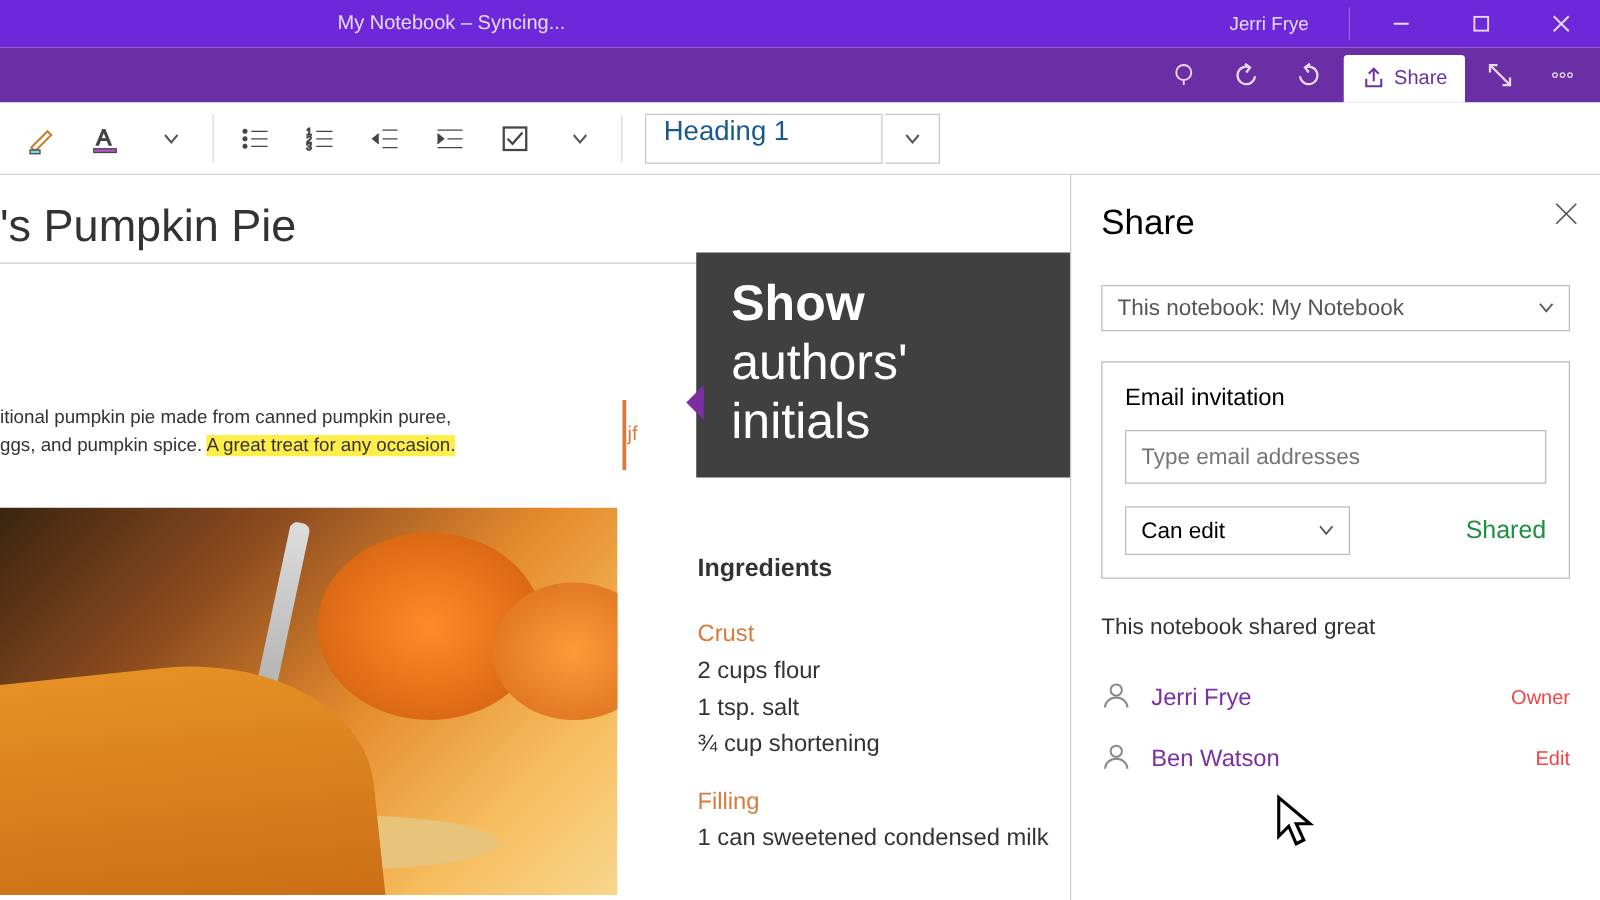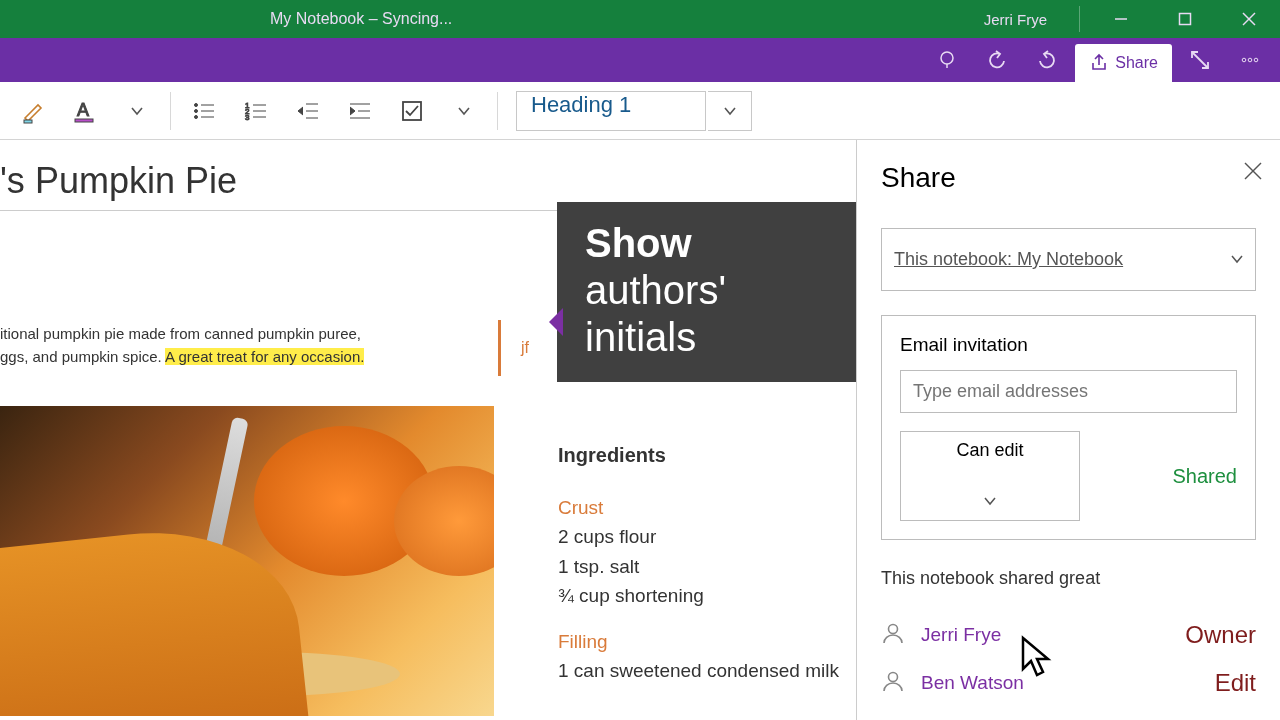--- a/index.html
+++ b/index.html
@@ -1,18 +1,18 @@
 <!DOCTYPE html>
 <html><head>
 <meta charset="utf-8">
 <style>
 * { box-sizing: border-box; margin: 0; padding: 0; font-family: "Segoe UI", sans-serif; }
 body { width: 1280px; height: 720px; overflow: hidden; background: #fff; position: relative; }
 
-.titlebar { height: 38px; background: #15803d; color: #fff; display: flex; align-items: center; padding: 0 8px; }
+.titlebar { height: 38px; background: #6d28d9; color: #fff; display: flex; align-items: center; padding: 0 8px; }
 .titlebar .title { position: absolute; left: 270px; font-size: 16px; color: #e8daf3; }
 .titlebar .user { margin-left: auto; display: flex; align-items: center; gap: 18px; font-size: 15px; }
 .titlebar .user .name { color: #e8daf3; margin-right: 14px; }
 .titlebar .divider { width: 1px; height: 26px; background: rgba(255,255,255,0.3); }
 .winbtn { width: 46px; height: 38px; display:flex; align-items:center; justify-content:center; cursor:pointer; }
 .winbtn svg { stroke: #e8daf3; fill:none; }
 
 .cmdbar { height: 44px; background: #6b2fa5; display:flex; align-items:center; justify-content:flex-end; padding: 0 8px; gap: 6px; }
 .cmdbtn { width: 44px; height: 36px; display:flex; align-items:center; justify-content:center; border-radius:2px; cursor:pointer; }
 .cmdbtn svg { stroke:#e8daf3; fill:none; }
@@ -24,54 +24,54 @@
 .rbtn svg { stroke:#444; }
 .rsep { width:1px; height:38px; background:#d8d8d8; margin:0 6px; }
 .styledrop { border:1px solid #c8c8c8; height:40px; display:flex; padding:0 14px; min-width:190px; font-size:22px; color:#185a8c; cursor:pointer; margin-left:10px; }
 .styledropcaret { width:44px; height:40px; border:1px solid #c8c8c8; border-left:none; display:flex; align-items:center; justify-content:center; cursor:pointer; }
 
 .content { position:absolute; top:140px; left:0; right:0; bottom:0; display:flex; }
 .page { flex:1; padding:20px 0 0 0; position:relative; overflow:hidden; }
 .page h1 { font-size:36px; font-weight:400; color:#333; border-bottom:1px solid #ccc; padding-bottom:8px; margin-left:0; }
 .desc { margin-top:112px; font-size:15px; color:#333; line-height:1.5; max-width:460px; }
 .highlight { background:#ffed4a; }
-.authorini { position:absolute; left:498px; top:180px; color:#d97b3a; font-size:16px; border-left:3px solid #d97b3a; padding-left:20px; height:56px; display:flex; align-items:center; }
+.authorini { position:absolute; left:498px; top:180px; color:#d97b3a; font-size:16px; border-left:3px solid #d97b3a; padding-left:1px; height:56px; display:flex; align-items:center; }
 .callout { position:absolute; left:545px; top:62px; background:#404040; color:#fff; padding:18px 40px 20px 28px; font-size:40px; line-height:1.18;margin-left:12px; }
 .callout::before { content:''; position:absolute; left:-22px; top:106px; border:14px solid transparent; border-right-color:#7b2fa3; }
 .callout .strong { font-weight:600; display:block; }
 
 .foodimg { position:absolute; left:0; top:266px; width:494px; height:310px; overflow:hidden; }
 .foodimg .bg { width:100%; height:100%; background:linear-gradient(135deg,#3a2410 0%,#8a4a1f 28%,#e38a2d 55%,#f6bd5e 80%,#f8d78e 100%); }
 .foodimg .pie { position:absolute; left:-60px; bottom:-40px; width:360px; height:220px; background:linear-gradient(#e59125,#c96b15); border-radius:20px 160px 20px 20px/20px 110px 20px 20px; transform:rotate(-6deg); }
 .foodimg .crust { position:absolute; left:140px; bottom:20px; width:260px; height:44px; background:#e8c37a; border-radius:50%; }
 .foodimg .pumpkin { position:absolute; right:60px; top:20px; width:180px; height:150px; background:radial-gradient(#ff8a2a,#cc5b0a); border-radius:50%; }
 .foodimg .pumpkin2 { position:absolute; right:-30px; top:60px; width:130px; height:110px; background:radial-gradient(#ff9a3a,#d66b1a); border-radius:50%; }
 .foodimg .fork { position:absolute; left:210px; top:10px; width:16px; height:220px; background:linear-gradient(#ddd,#999); transform:rotate(12deg); border-radius:6px; }
 
 .ingred { position:absolute; left:558px; top:300px; font-size:19px; line-height:1.55; color:#333; }
 .ingred .head { font-weight:700; margin-bottom:22px; font-size:20px; }
 .ingred .sub { color:#d97b3a; margin-top:16px; }
 
 .sharepane { width:424px; border-left:1px solid #ccc; padding:22px 24px 0 24px; background:#fff; position:relative; }
 .sharepane h2 { font-size:28px; font-weight:400; margin-bottom:34px; }
 .closex { position:absolute; right:18px; top:22px; cursor:pointer; }
-.nbselect { width:100%; border:1px solid #bcbcbc; padding:20px 12px; font-size:18px; color:#555; cursor:pointer; margin-bottom:24px; display:flex; justify-content:space-between; align-items:center;text-decoration:underline; }
+.nbselect { width:100%; border:1px solid #bcbcbc; padding:7px 12px; font-size:18px; color:#555; cursor:pointer; margin-bottom:24px; display:flex; justify-content:space-between; align-items:center; }
 
 .invitebox { border:1px solid #bcbcbc; padding:18px; margin-bottom:28px; }
 .invitebox .lbl { font-size:19px; margin-bottom:14px; }
 .emailin { width:100%; border:1px solid #bcbcbc; padding:10px 12px; font-size:18px; color:#999; margin-bottom:18px; }
 .permrow { display:flex; align-items:center; justify-content:space-between; }
-.permsel { border:1px solid #bcbcbc; padding:8px 12px; font-size:18px; display:flex; align-items:center; gap:30px; cursor:pointer; width:180px; justify-content:space-between;flex-direction:column; }
+.permsel { border:1px solid #bcbcbc; padding:8px 12px; font-size:18px; display:flex; align-items:center; gap:30px; cursor:pointer; width:180px; justify-content:space-between; }
 .shared { color:#1d8f3e; font-size:20px; }
 
 .sharedwith { font-size:18px; color:#333; margin-bottom:22px; }
 .personrow { display:flex; align-items:center; justify-content:space-between; padding:10px 0; }
 .personrow .pl { display:flex; align-items:center; gap:16px; }
 .personrow .pname { color:#7b2fa3; font-size:19px; }
-.personrow .prole { color:#7f1d1d; font-size:24px; }
+.personrow .prole { color:#ef4444; font-size:16px; }
 .picon svg { stroke:#888; fill:none; }
 
 .cursor { position:absolute; left:1020px; top:635px; pointer-events:none; }
 
 .caret { display:inline-block; }
 .caret svg { stroke:#555; }
 </style>
 </head>
 <body>
 

